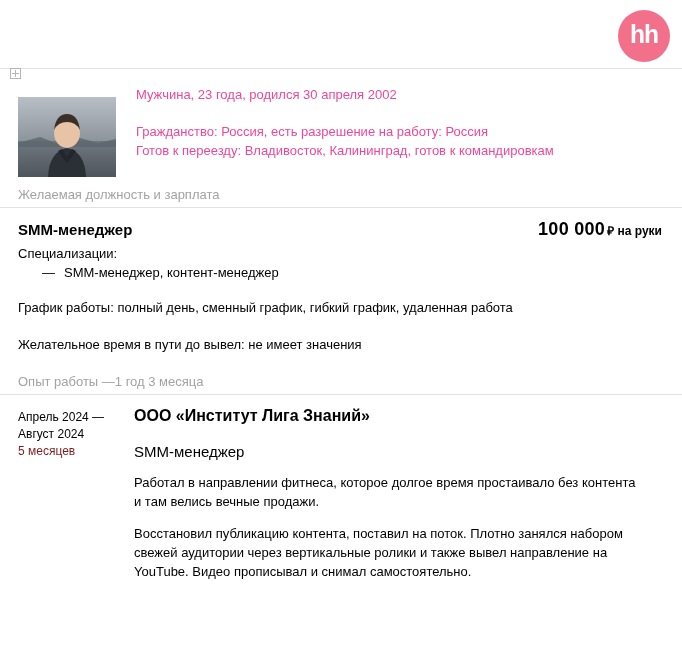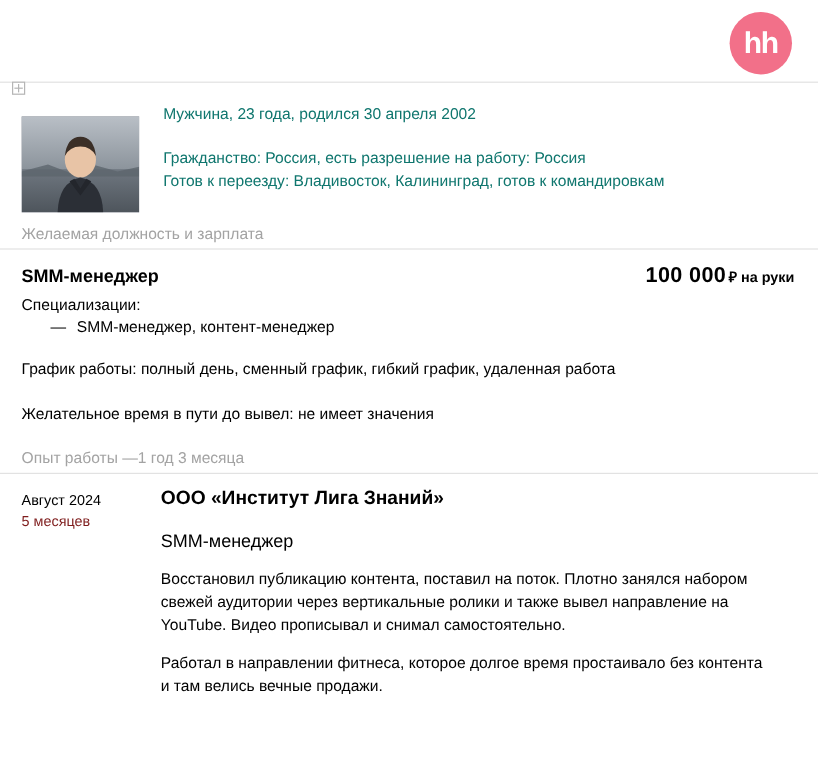--- a/index.html
+++ b/index.html
@@ -22,34 +22,34 @@
     box-sizing: border-box;
   }
 
   
   .logo-area {
     height: 68px;
     position: relative;
   }
   .logo-circle {
     position: absolute;
-    right: 22px;
+    right: 12px;
     top: 10px;
     width: 52px;
     height: 52px;
     border-radius: 50%;
     background: #f27089;
     color: #ffffff;
     font-size: 25px;
     font-weight: bold;
     letter-spacing: -1px;
     display: flex;
     align-items: center;
     justify-content: center;
-    font-family: Liberation Sans, sans-serif;
+    font-family: Liberation Mono, monospace;
   }
 
   
   .handle {
     position: absolute;
     left: 10px;
     top: 68px;
     width: 11px;
     height: 11px;
     border: 1px solid #b5b5b5;
@@ -88,21 +88,21 @@
     margin-top: 14px;
     overflow: hidden;
     position: relative;
     background: #8a9099;
   }
   .photo svg { display: block; }
   .personal-text {
     margin-left: 20px;
     font-size: 13px;
     line-height: 19px;
-    color: #0f766e;
+    color: #ec4899;
     padding-top: 2px;
   }
   .personal-text .gap {
     height: 18px;
   }
 
   
   .section-head {
     font-size: 13px;
     color: #a3a3a3;
@@ -260,24 +260,25 @@
     </div>
 
     <div class="travel-line">Желательное время в пути до вывел: не имеет значения</div>
   </div>
 
   <div class="section-head" style="margin-top:22px;">Опыт работы —1 год 3 месяца</div>
   <hr class="hrule">
 
   <div class="exp-wrap">
     <div class="exp-dates">
+      <div>Апрель 2024 —</div>
       <div>Август 2024</div>
       <div class="months">5 месяцев</div>
     </div>
     <div class="exp-body">
       <div class="company">ООО «Институт Лига Знаний»</div>
       <div class="role">SMM-менеджер</div>
+      <div class="para">Работал в направлении фитнеса, которое долгое время простаивало без контента и там велись вечные продажи.</div>
       <div class="para">Восстановил публикацию контента, поставил на поток. Плотно занялся набором свежей аудитории через вертикальные ролики и также вывел направление на YouTube. Видео прописывал и снимал самостоятельно.</div>
-      <div class="para">Работал в направлении фитнеса, которое долгое время простаивало без контента и там велись вечные продажи.</div>
     </div>
   </div>
 
 </div>
 
 </body></html>

